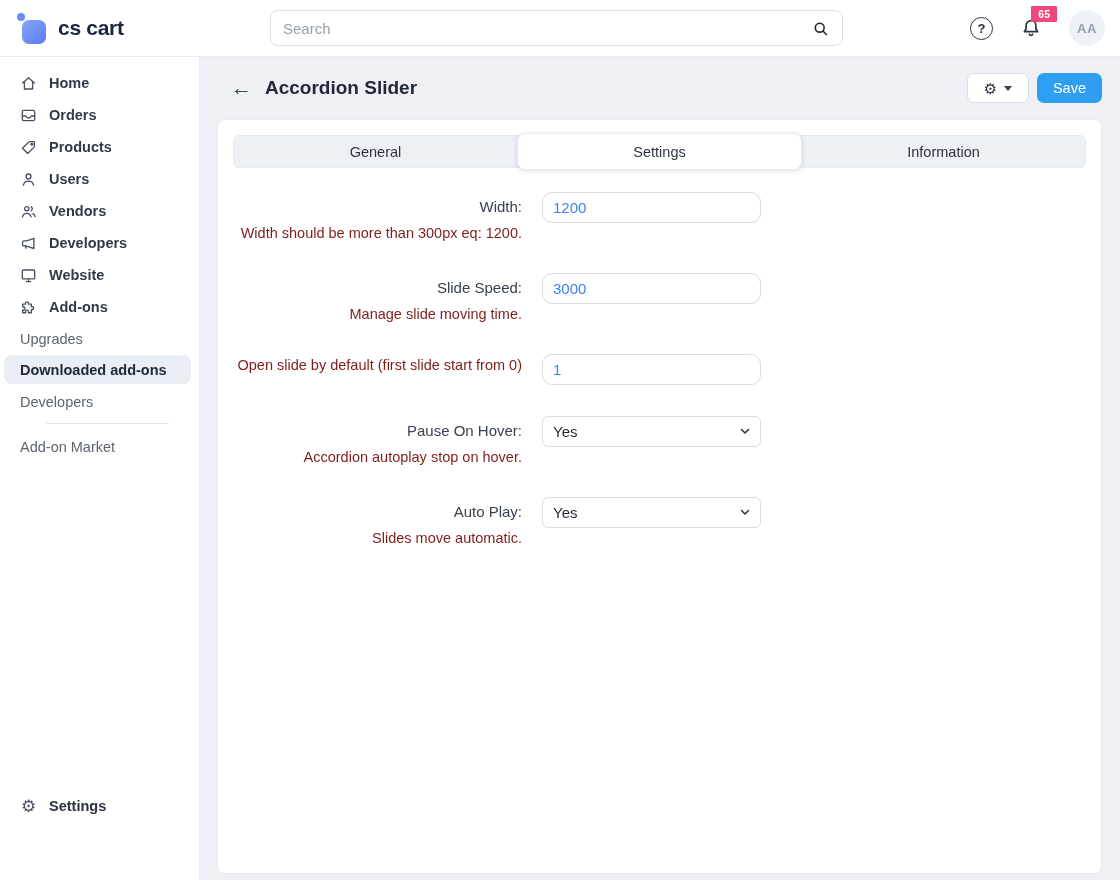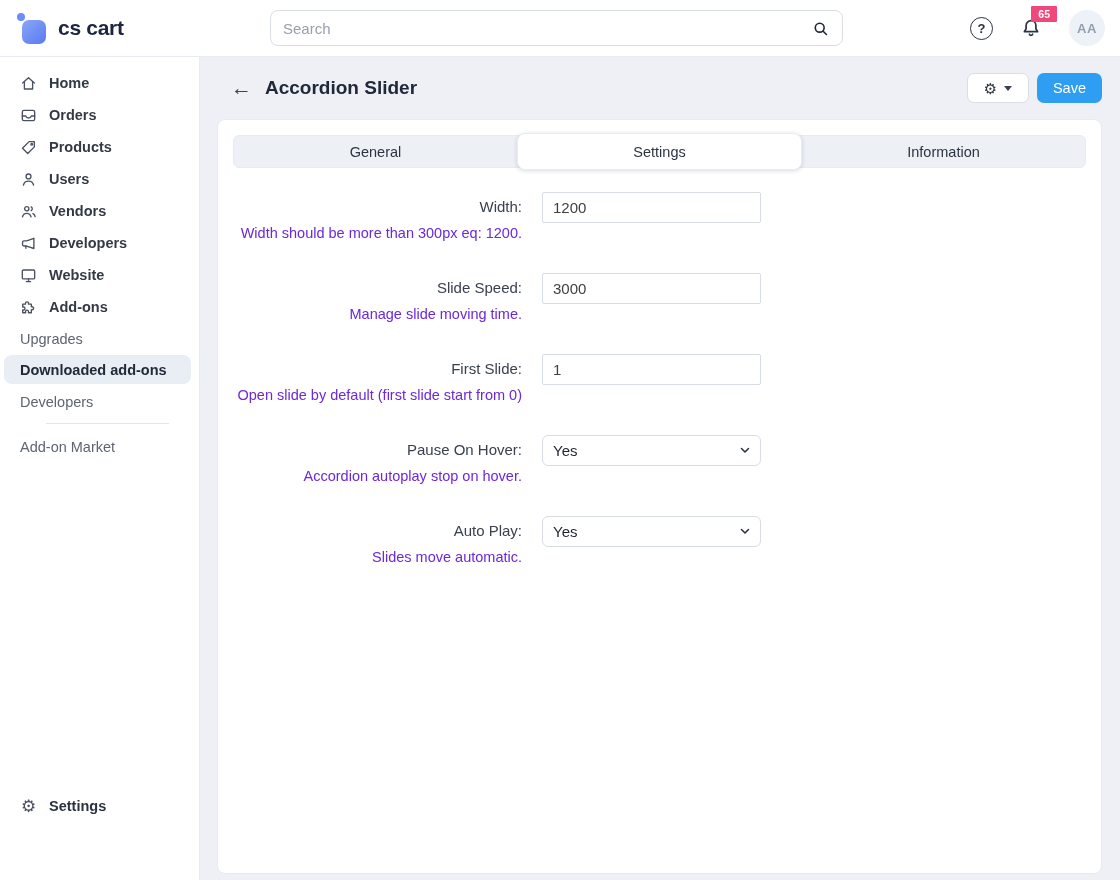--- a/index.html
+++ b/index.html
@@ -111,25 +111,25 @@
   }
   .tab.active {
     background:#fff; border:1px solid #e8ebf2; border-radius:8px;
     margin:-3px 0; box-shadow:0 1px 4px rgba(25,39,80,0.16);
   }
 
   .form { margin-top:24px; }
   .form-row { display:flex; align-items:flex-start; padding-left:15px; margin-bottom:31px; }
   .row-left { width:289px; text-align:right; }
   .field-label { display:block; font-size:15px; color:#39414f; line-height:30px; }
-  .field-hint { margin-top:2px; font-size:14.5px; color:#6d28d9; line-height:18px; }
+  .field-hint { margin-top:2px; font-size:14.5px; color:#7f1d1d; line-height:18px; }
   .row-control { margin-left:20px; width:219px; }
   .text-input {
-    width:219px; height:31px; border:1px solid #d7dce5; border-radius:2px;
-    padding:0 10px; font-size:15px; color:#404040; font-family:inherit; outline:none; background:#fff;
+    width:219px; height:31px; border:1px solid #d7dce5; border-radius:10px;
+    padding:0 10px; font-size:15px; color:#3b82f6; font-family:inherit; outline:none; background:#fff;
   }
   .select-wrap { position:relative; width:219px; height:31px; }
   .select-wrap select {
     appearance:none; -webkit-appearance:none; width:100%; height:31px;
     border:1px solid #d7dce5; border-radius:6px; padding:0 28px 0 10px;
     font-size:15px; color:#1f2633; font-family:inherit; background:#fff; outline:none; cursor:pointer;
   }
   .select-chevron { position:absolute; right:9px; top:8px; pointer-events:none; color:#2b3342; }
 </style>
 </head>
@@ -301,21 +301,20 @@
   </div>
         <div class="form-row">
     <div class="row-left">
       <label class="field-label">Slide Speed:</label>
       <div class="field-hint">Manage slide moving time.</div>
     </div>
     <div class="row-control"><input class="text-input" type="text" value="3000" style=""></div>
   </div>
         <div class="form-row">
     <div class="row-left">
-      <label class="field-label">First Slide:</label>
       <div class="field-hint">Open slide by default (first slide start from 0)</div>
     </div>
     <div class="row-control"><input class="text-input" type="text" value="1" style=""></div>
   </div>
         <div class="form-row">
     <div class="row-left">
       <label class="field-label">Pause On Hover:</label>
       <div class="field-hint">Accordion autoplay stop on hover.</div>
     </div>
     <div class="row-control">

